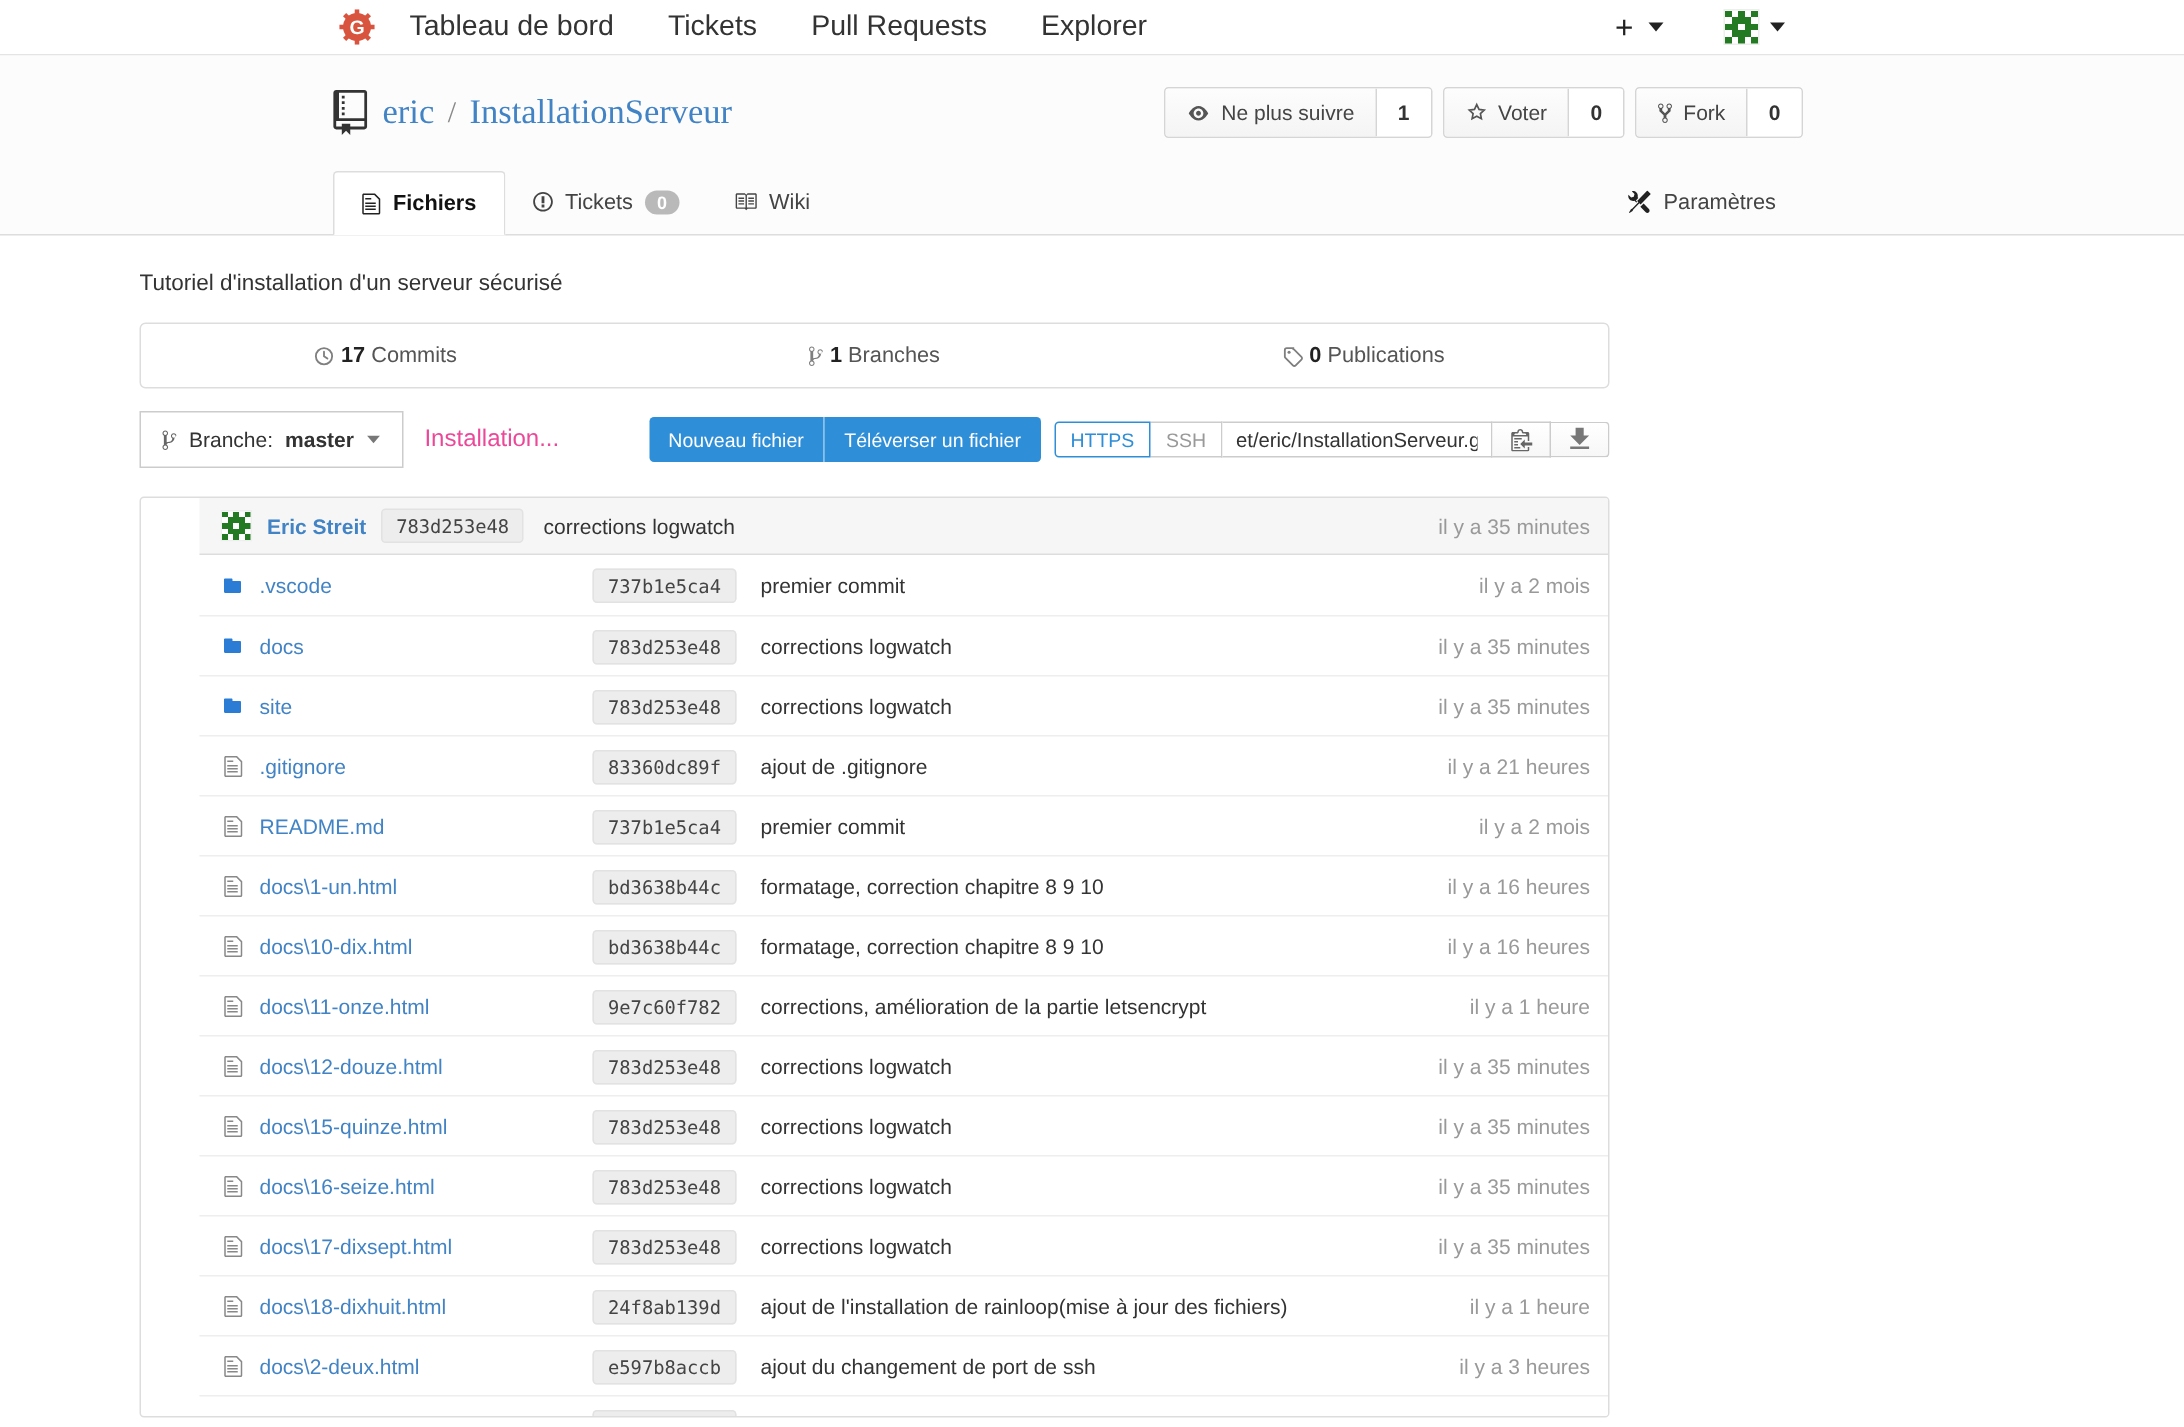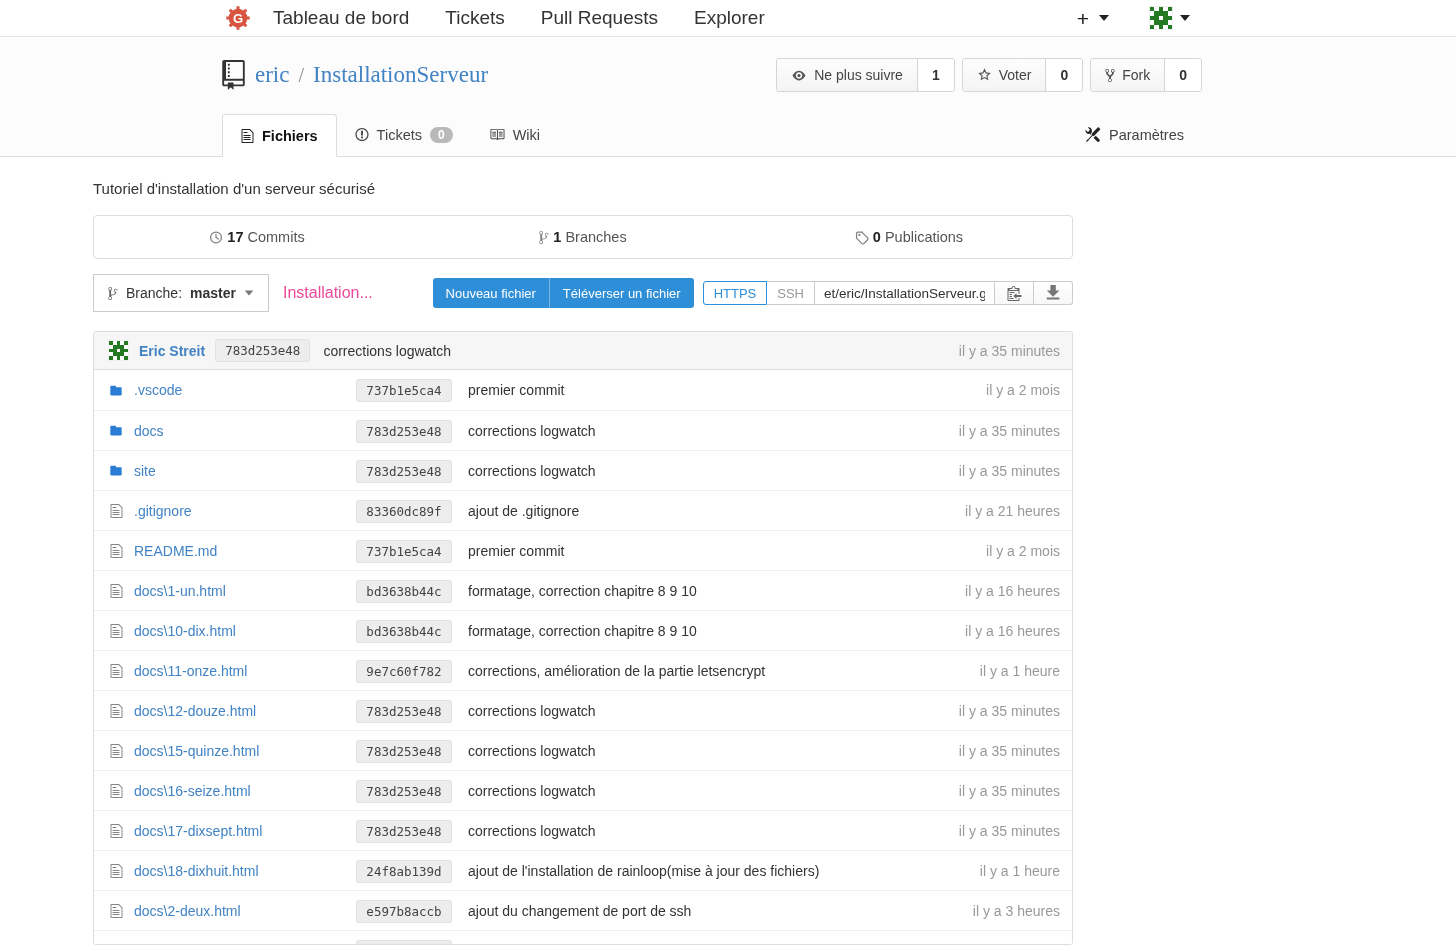--- a/index.html
+++ b/index.html
@@ -76,21 +76,21 @@
   .proto-ssh { color: #999; border: 1px solid #ccc; border-left: none; }
   .clone-input { width: 180px; border: 1px solid #ccc; border-left: none; font-size: 13.5px;
     color: #333; padding: 0 9px; font-family: "Liberation Sans", sans-serif; outline: none; }
   .icon-btn { width: 39px; display: flex; align-items: center; justify-content: center;
     border: 1px solid #ccc; border-left: none; background: linear-gradient(#fff,#f7f7f7);
     cursor: pointer; }
   .icon-btn.last { border-radius: 0 3px 3px 0; }
 
   
   .file-table { margin-top: 19px; border: 1px solid #ddd; border-radius: 3px;
-    height: 614px; overflow: hidden; background: #fff; }
+    height: 614px; overflow: hidden; background: #fff; padding-left: 39px; }
   .commit-head { height: 38px; background: #f6f6f6; border-bottom: 1px solid #ddd;
     display: flex; align-items: center; padding: 0 12px 0 14px; gap: 10px; font-size: 14px; }
   .commit-head .author { color: #4183c4; font-weight: bold; cursor: pointer; }
   .sha-badge { font-family: "DejaVu Sans Mono", monospace; font-size: 12.5px; color: #444;
     background: #ededed; border: 1px solid #e2e2e2; border-radius: 3px; padding: 3px 9px;
     cursor: pointer; }
   .commit-head .msg { color: #333; margin-left: 3px; flex: 1; }
   .age { color: #999; font-size: 14px; }
   .commit-head .age { margin-left: auto; }
 

